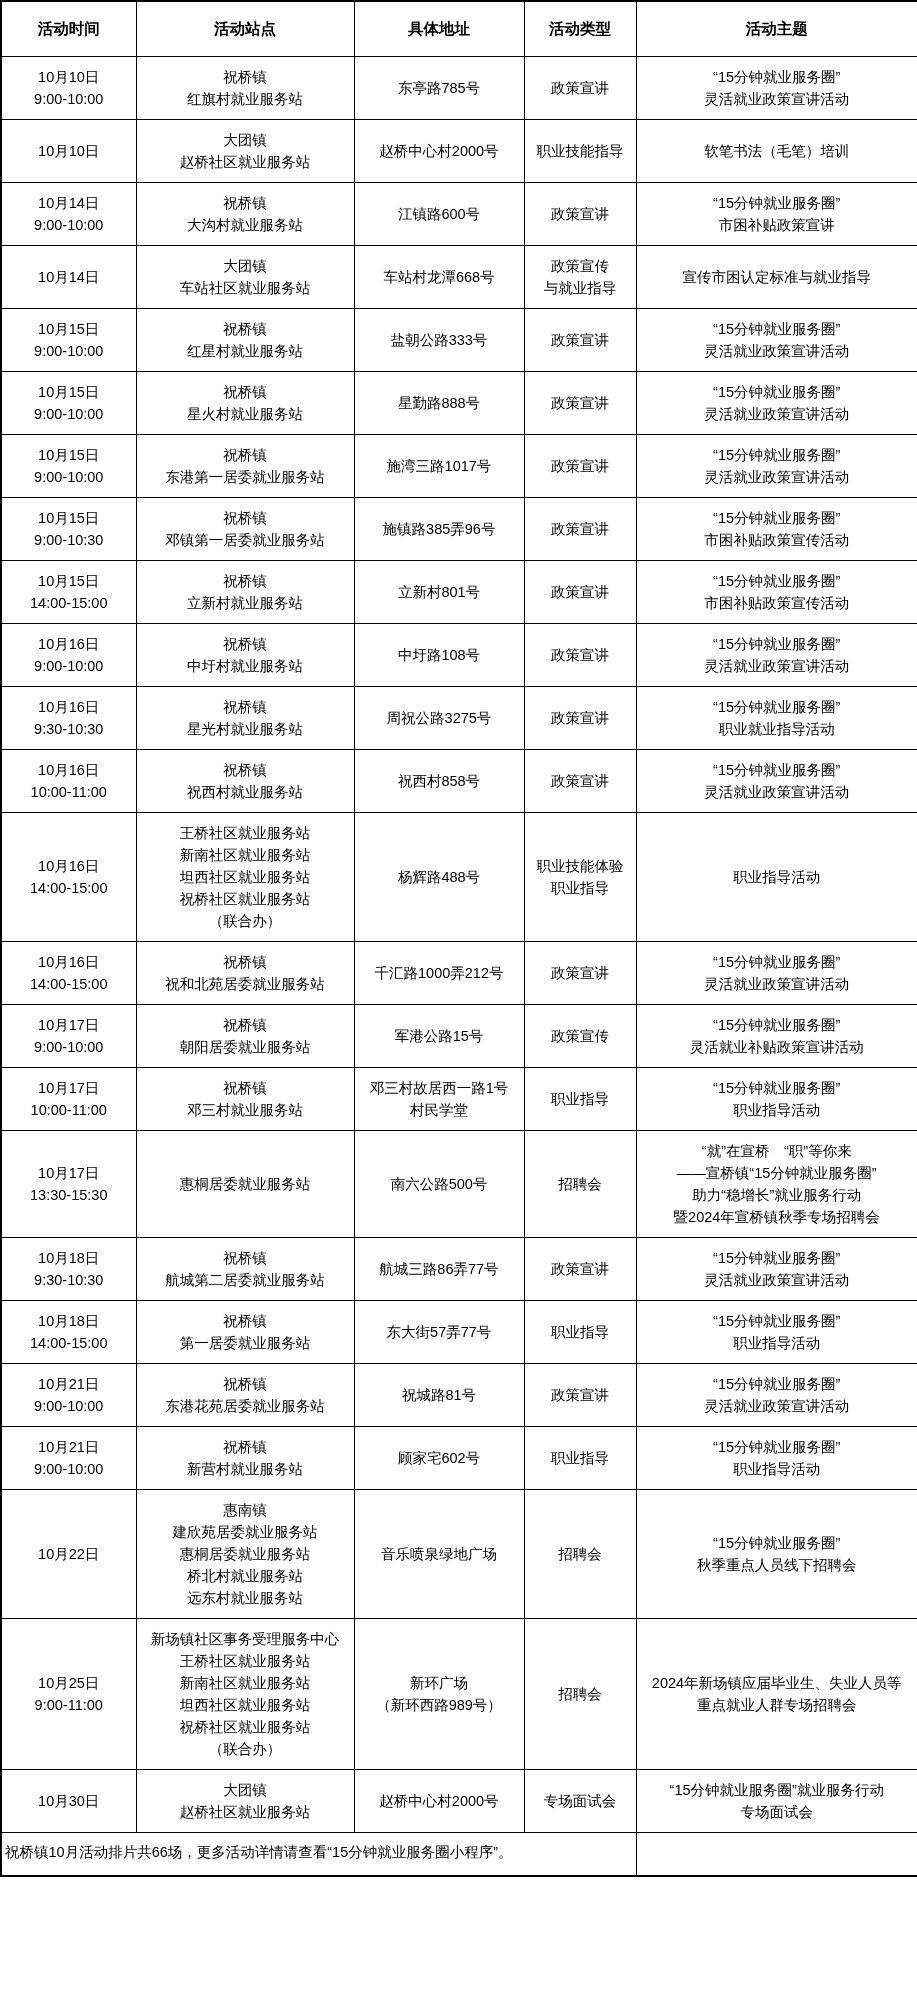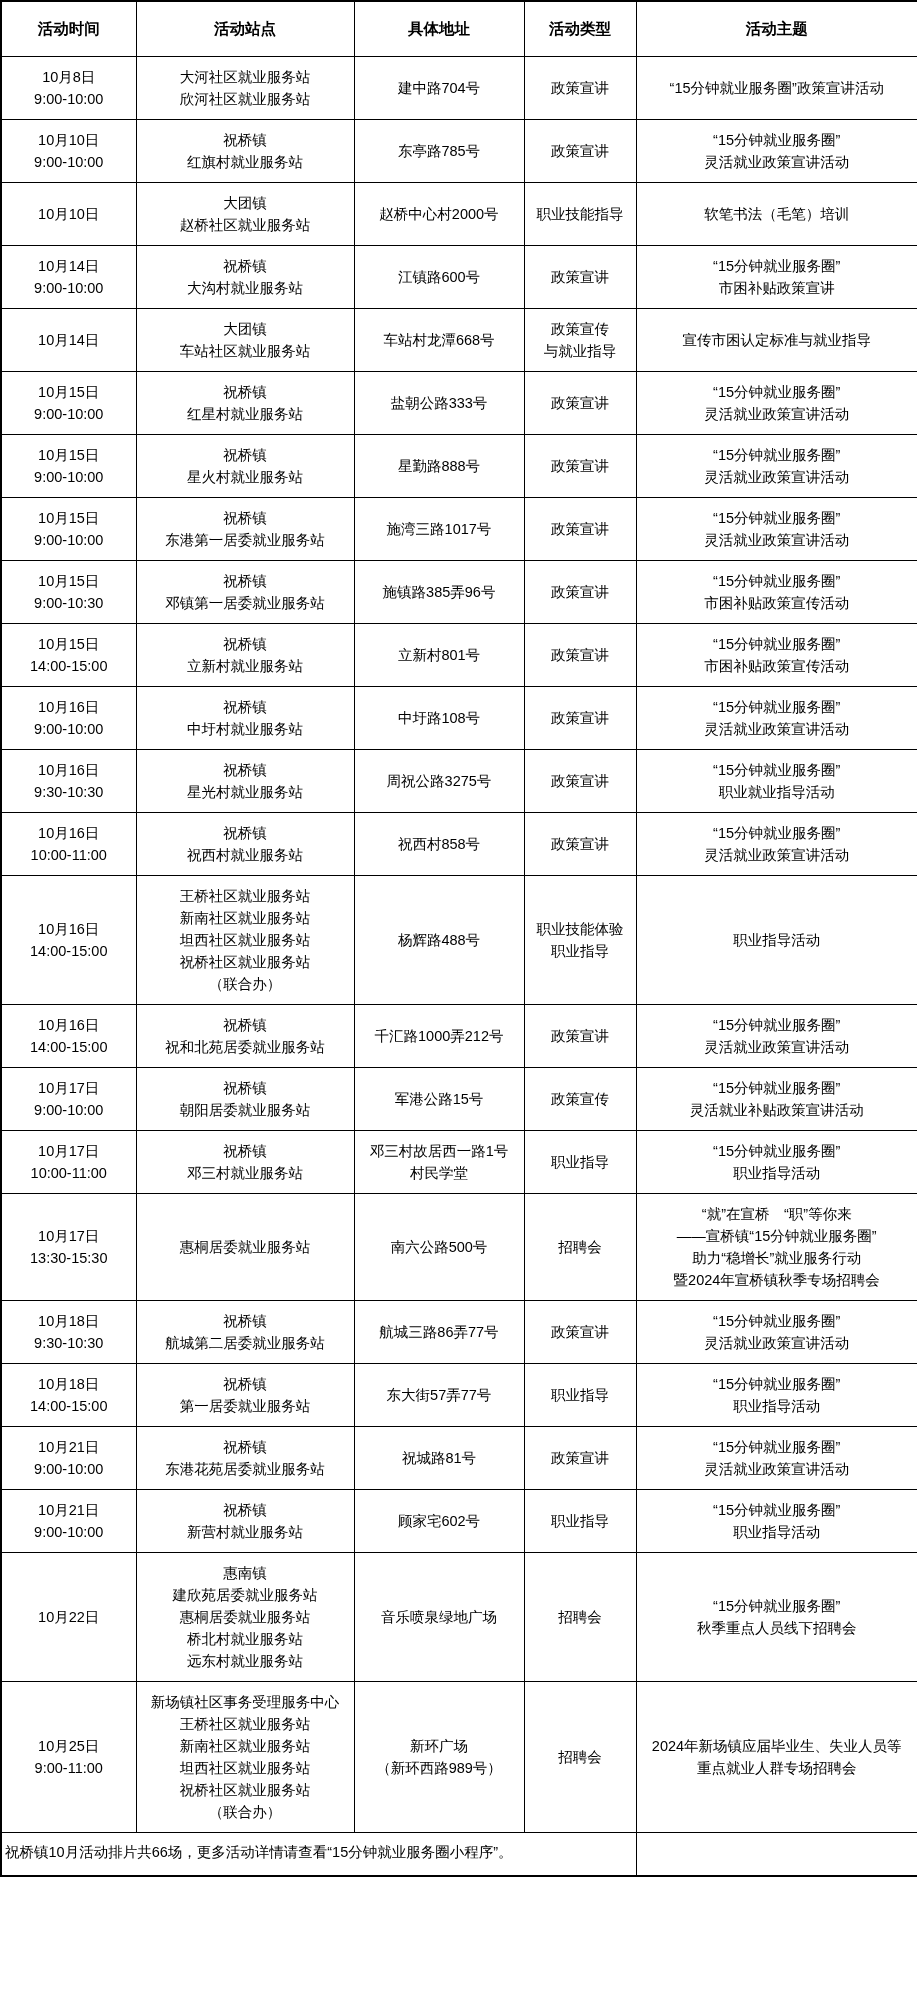--- a/index.html
+++ b/index.html
@@ -66,29 +66,20 @@
       <tr>
         <th>活动时间</th>
         <th>活动站点</th>
         <th>具体地址</th>
         <th>活动类型</th>
         <th>活动主题</th>
       </tr>
     </thead>
     <tbody>
         <tr>
-          <td>10月8日
-9:00-10:00</td>
-          <td>大河社区就业服务站
-欣河社区就业服务站</td>
-          <td>建中路704号</td>
-          <td>政策宣讲</td>
-          <td>“15分钟就业服务圈”政策宣讲活动</td>
-        </tr>
-        <tr>
           <td>10月10日
 9:00-10:00</td>
           <td>祝桥镇
 红旗村就业服务站</td>
           <td>东亭路785号</td>
           <td>政策宣讲</td>
           <td>“15分钟就业服务圈”
 灵活就业政策宣讲活动</td>
         </tr>
         <tr>
@@ -313,20 +304,29 @@
 新南社区就业服务站
 坦西社区就业服务站
 祝桥社区就业服务站
 （联合办）</td>
           <td>新环广场
 （新环西路989号）</td>
           <td>招聘会</td>
           <td>2024年新场镇应届毕业生、失业人员等
 重点就业人群专场招聘会</td>
         </tr>
+        <tr>
+          <td>10月30日</td>
+          <td>大团镇
+赵桥社区就业服务站</td>
+          <td>赵桥中心村2000号</td>
+          <td>专场面试会</td>
+          <td>“15分钟就业服务圈”就业服务行动
+专场面试会</td>
+        </tr>
       </tbody>
     <tbody>
       <tr class="footer-row">
         <td colspan="4">祝桥镇10月活动排片共66场，更多活动详情请查看“15分钟就业服务圈小程序”。</td>
         <td class="footer-empty"></td>
       </tr>
     </tbody>
   </table>
 </div>
 

